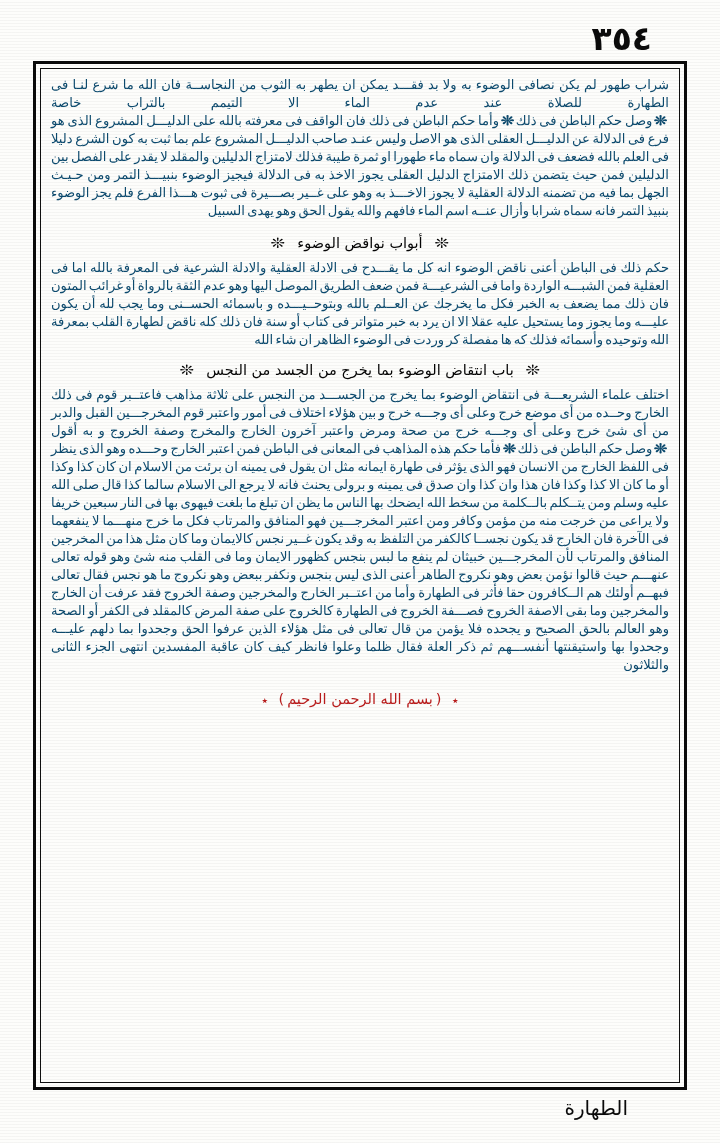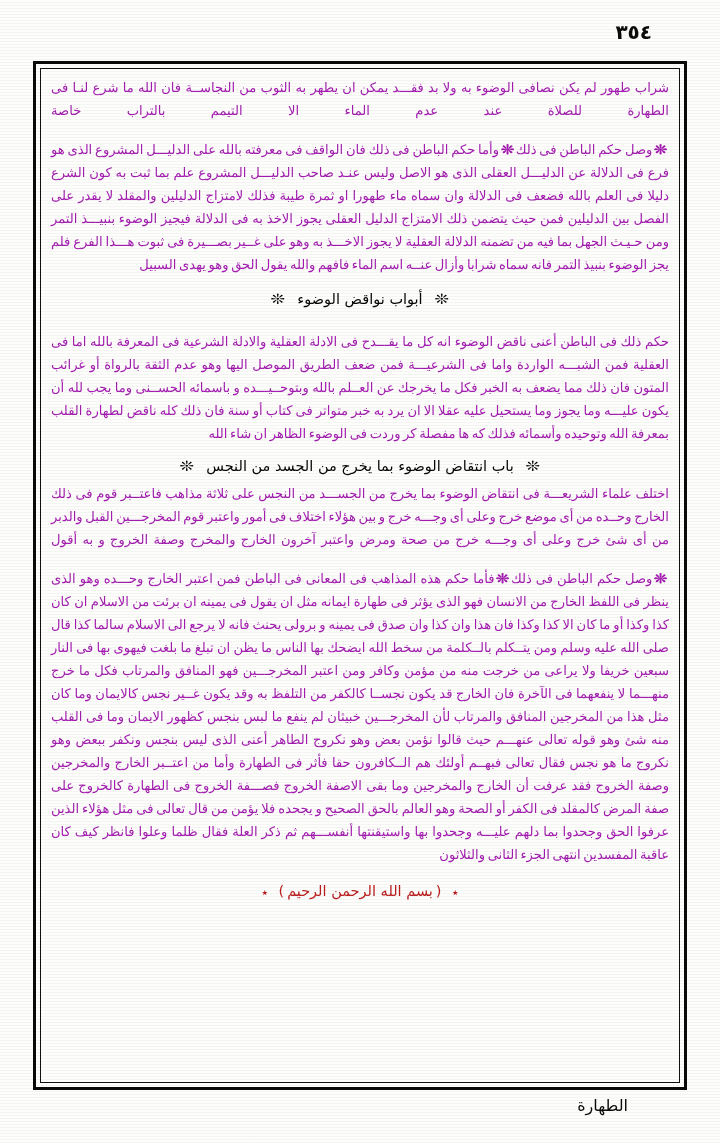--- a/index.html
+++ b/index.html
@@ -20,21 +20,21 @@
     width: 720px;
     height: 1143px;
     background: #fdfdfb;
   }
 
   
   .page-number {
     position: absolute;
     top: 22px;
     right: 68px;
-    font-size: 20px;
+    font-size: 33px;
     font-weight: 700;
     letter-spacing: 1px;
     font-family: "DejaVu Sans", sans-serif;
     color: #0b0b0b;
     line-height: 1;
   }
 
   
   .frame-outer {
     position: absolute;
@@ -61,35 +61,34 @@
     left: 45px;
     top: 72px;
     width: 630px;
     height: 1007px;
     box-sizing: border-box;
     padding: 4px 6px 0 6px;
     overflow: hidden;
   }
 
   .para {
-    font-family: Liberation Sans, sans-serif;
+    font-family: Liberation Serif, serif;
     font-size: 13.1px;
-    line-height: 23px;
+    line-height: 18px;
     text-align: justify;
     text-align-last: justify;
     word-spacing: -1px;
     letter-spacing: -0.3px;
-    color: #a21caf;
+    color: #0c4a6e;
     margin: 0;
     padding: 0;
     -webkit-font-smoothing: none;
   }
   .para.last-free {
     text-align-last: right;
-    margin-top: 16px;
   }
 
   
   .heading {
     text-align: center;
     font-family: "DejaVu Sans", sans-serif;
     font-size: 14.5px;
     line-height: 30px;
     margin: 3px 0 1px 0;
     color: #050505;
@@ -136,21 +135,21 @@
   }
 
   .spacer-sm { height: 4px; }
   .spacer-xs { height: 2px; }
 
   
   .catchword {
     position: absolute;
     right: 92px;
     top: 1098px;
-    font-size: 16px;
+    font-size: 20px;
     font-family: "DejaVu Sans", sans-serif;
     color: #0a0a0a;
     line-height: 1;
   }
 
   
   .grain {
     position: absolute;
     inset: 0;
     pointer-events: none;

